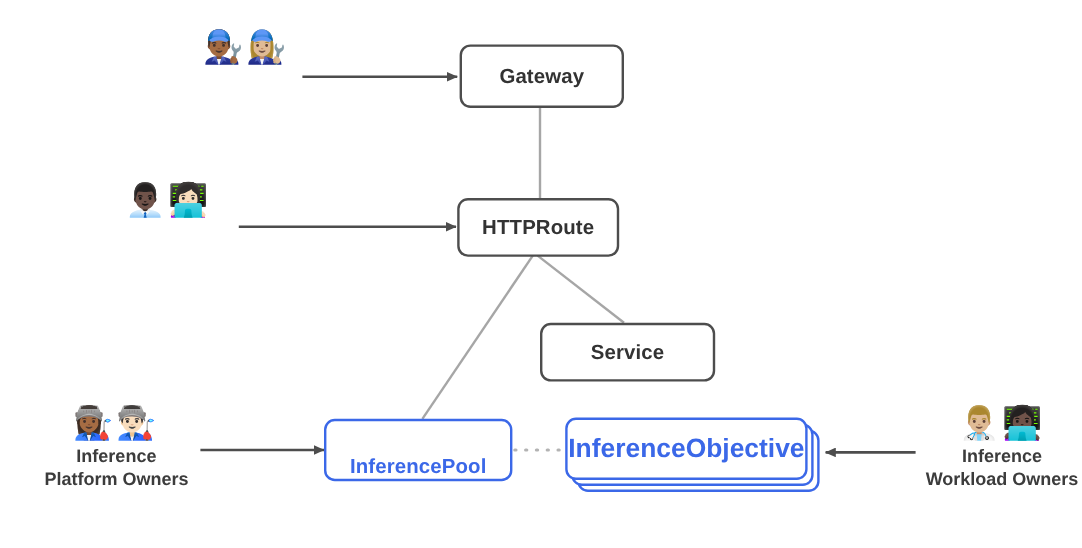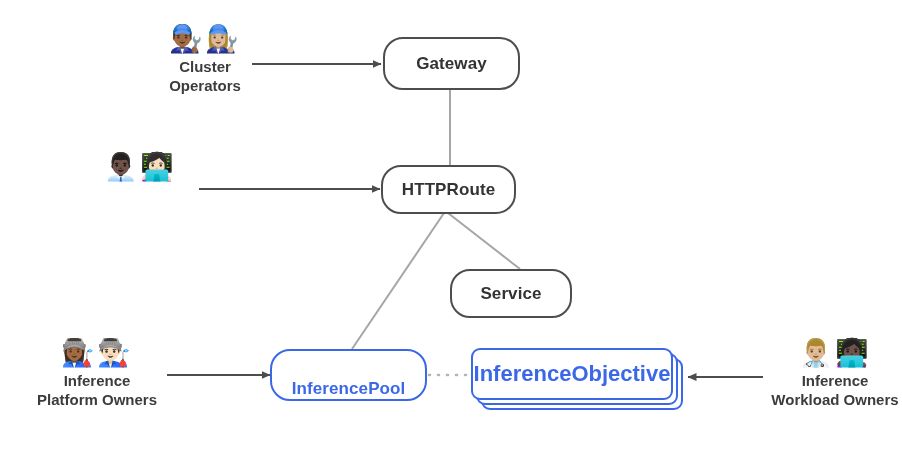--- a/index.html
+++ b/index.html
@@ -27,21 +27,21 @@
     pointer-events: none;
   }
 
   
   .node {
     position: absolute;
     display: flex;
     align-items: center;
     justify-content: center;
     background: #ffffff;
-    border-radius: 20px;
+    border-radius: 9px;
     text-align: center;
   }
   .node .node-label {
     font-weight: bold;
     letter-spacing: .1px;
     line-height: 1.15;
   }
   .node.dark {
     border: 2px solid #4d4d4d;
   }
@@ -142,40 +142,38 @@
   </svg>
 
   <div class="node dark" style="left:383px; top:37px; width:137px; height:53px;">
     <span class="node-label">Gateway</span>
   </div>
 
   <div class="node dark" style="left:381px; top:165px; width:135px; height:49px;">
     <span class="node-label">HTTPRoute</span>
   </div>
 
-  <div class="node dark" style="left:450px; top:269px; width:122px; height:49px;">
+  <div class="node dark" style="left:450px; top:269px; width:146px; height:49px;">
     <span class="node-label">Service</span>
   </div>
 
   <div class="node blue" style="left:270px; top:349px; width:157px; height:52px;">
     <span class="node-label">InferencePool</span>
   </div>
 
   <div class="stack" style="left:471px; top:348px; width:222px; height:62px;">
     <div class="layer" style="left:10px; top:10px; width:202px; height:52px;"></div>
     <div class="layer" style="left:5px; top:5px; width:202px; height:52px;"></div>
     <div class="front" style="width:202px; height:52px;">
       <span class="node-label">InferenceObjective</span>
     </div>
   </div>
 
   <div class="actor" style="left:110px; top:22px;">
     <div class="emoji">👨🏾‍🔧👩🏼‍🔧</div>
-    <div class="caption">Cluster
-Operators</div>
   </div>
 
   <div class="actor" style="left:45px; top:150px;">
     <div class="emoji">👨🏿‍💼👩🏻‍💻</div>
   </div>
 
   <div class="actor" style="left:2px; top:336px;">
     <div class="emoji">👩🏾‍🏭👨🏻‍🏭</div>
     <div class="caption">Inference
 Platform Owners</div>

